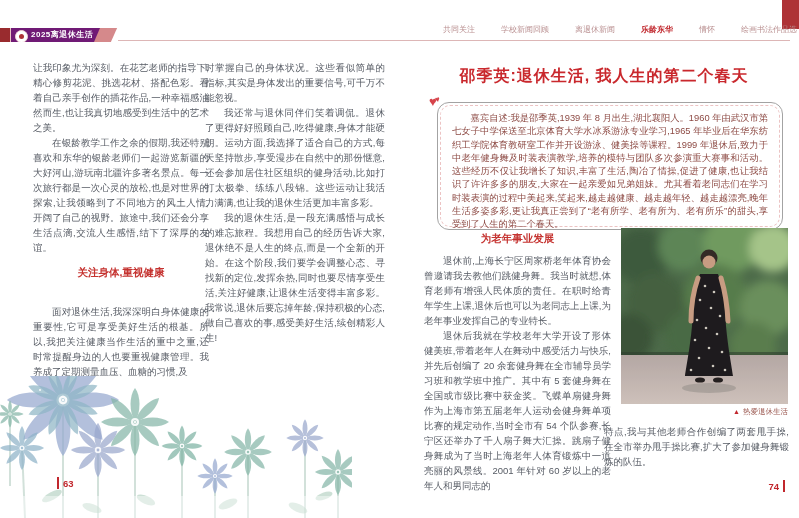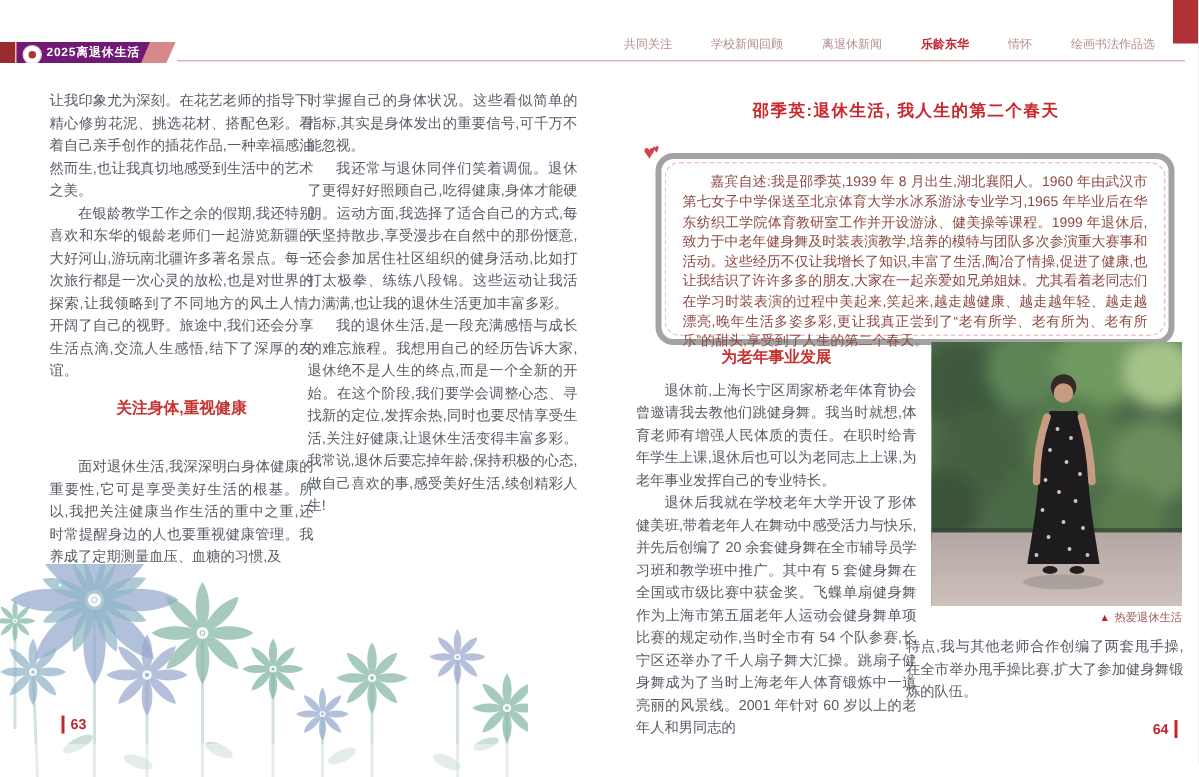--- a/index.html
+++ b/index.html
@@ -14,57 +14,57 @@
   .banner{position:absolute;left:0;top:28px;width:100px;height:14px;background:#701a75;
     clip-path:polygon(0 0,100% 0,calc(100% - 6px) 100%,0 100%);display:flex;align-items:center;}
   .banner-cap{position:absolute;left:0;top:0;width:10px;height:14px;background:#992b2e;border-right:1px solid #e8c2c2;}
   .logo{position:absolute;left:15px;top:1.5px;width:11px;height:11px;border-radius:50%;
     background:#fff;border:1px solid #f3d4d4;display:flex;align-items:center;justify-content:center;}
   .logo i{width:5px;height:5px;border-radius:50%;background:#ae3236;display:block;}
   .banner-title{position:absolute;left:31px;top:0;line-height:14px;color:#fff;
     font-size:8px;font-weight:bold;letter-spacing:.5px;white-space:nowrap;}
   .corner-accent{position:absolute;right:0;top:0;width:17px;height:29px;background:#ae3236;}
   
-  .nav{position:absolute;top:24px;left:430px;right:16px;display:flex;justify-content:flex-end;
+  .nav{position:absolute;top:24px;left:430px;right:16px;display:flex;
     align-items:center;gap:0;font-size:8px;color:#b98f90;}
   .nav-item{padding:0 13px;white-space:nowrap;cursor:pointer;}
   .nav-item.active{color:#c1272d;font-weight:bold;}
   .nav-sep{width:1px;height:8px;background:#dcb6b6;}
   .head-rule{position:absolute;left:118px;right:9px;top:40px;height:1px;background:#ddb6b6;}
   
   .col{position:absolute;text-align:justify;color:#565b64;font-size:9.5px;line-height:15px;}
   .col p{margin:0;}
   .col p.ind{text-indent:2em;}
   .sec-head{color:#c53330;font-weight:bold;font-size:10.5px;text-align:center;margin:9px 0 24px 0;line-height:16px;}
   
   .col1{left:33px;top:60px;width:176px;}
   .col2{left:205px;top:60px;width:180px;}
   
   .article-title{position:absolute;left:418px;top:66px;width:372px;text-align:center;
-    color:#c9282d;font-size:11px;font-weight:bold;letter-spacing:1px;white-space:nowrap;}
+    color:#c9282d;font-size:16px;font-weight:bold;letter-spacing:1px;white-space:nowrap;}
   .intro-box{position:absolute;left:437px;top:102px;width:346px;height:128px;
-    border:4px solid #a3a3a3;border-radius:12px;box-sizing:border-box;}
+    border:1px solid #a3a3a3;border-radius:12px;box-sizing:border-box;}
   .intro-inner{position:absolute;inset:2px;border:1px dashed #ecc3c3;border-radius:10px;
     padding:6px 11px;box-sizing:border-box;color:#8d4a44;font-size:9.3px;line-height:13.3px;
     text-align:justify;text-indent:2em;}
   .hearts{position:absolute;left:429px;top:93px;color:#d6434a;font-size:13px;line-height:13px;z-index:3;}
   .hearts .h2{font-size:8px;vertical-align:4px;margin-left:-2px;display:inline-block;transform:rotate(-14deg);}
   .rcol1{left:424px;top:230px;width:187px;}
   .rsec{color:#c53330;font-weight:bold;font-size:10.5px;text-align:center;line-height:16px;margin:0 0 7px 0;}
   .photo{position:absolute;left:621px;top:228px;width:167px;height:176px;background:#4c6a49;}
   .photo svg{display:block;}
   .photo-caption{position:absolute;left:621px;top:407px;width:167px;text-align:right;
     font-size:7.5px;color:#9c5a52;}
   .photo-caption .tri{color:#c1272d;font-size:7px;margin-right:3px;}
   .below-photo{left:604px;top:424px;width:185px;}
   
   .pnum{position:absolute;display:flex;align-items:center;gap:4px;color:#c1272d;
     font-size:9.5px;font-weight:bold;}
   .pnum .bar{width:2px;height:12px;background:#c1272d;}
-  .pnum-left{left:17px;top:477px;padding-left:24px;}
+  .pnum-left{left:33px;top:477px;padding-left:24px;}
   .pnum-right{right:14px;top:480px;}
   
   .flowers{position:absolute;left:0;bottom:0;width:352px;height:142px;pointer-events:none;}
 </style>
 </head>
 <body>
 
 <div id="spread">
 
   <div class="banner-tail"></div>
@@ -241,17 +241,17 @@
   </div>
   <div class="photo-caption">
     <span class="tri">▲</span><span>热爱退休生活</span>
   </div>
 
   <div class="col below-photo">
     <p>特点,我与其他老师合作创编了两套甩手操,在全市举办甩手操比赛,扩大了参加健身舞锻炼的队伍。</p>
   </div>
 
   <div class="pnum pnum-right">
-    <span>64</span>
+    <span>74</span>
     <span class="bar"></span>
   </div>
 
 </div>
 
 </body></html>

